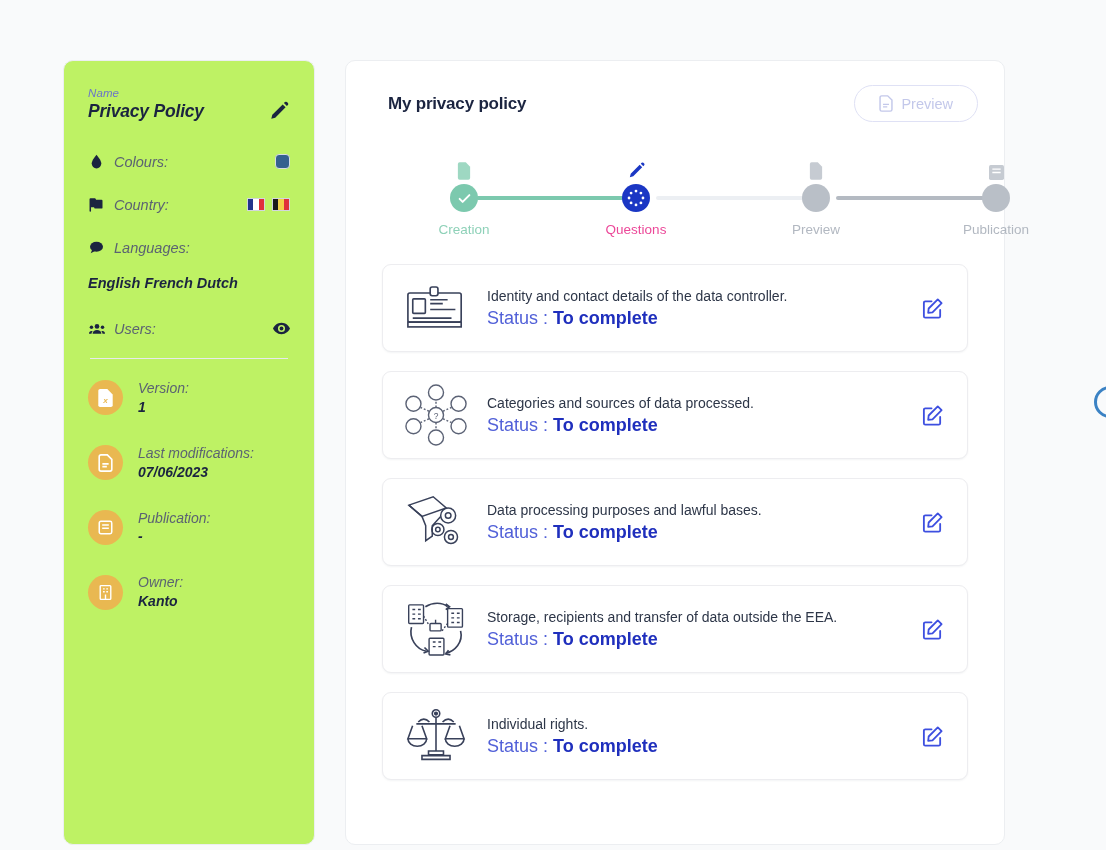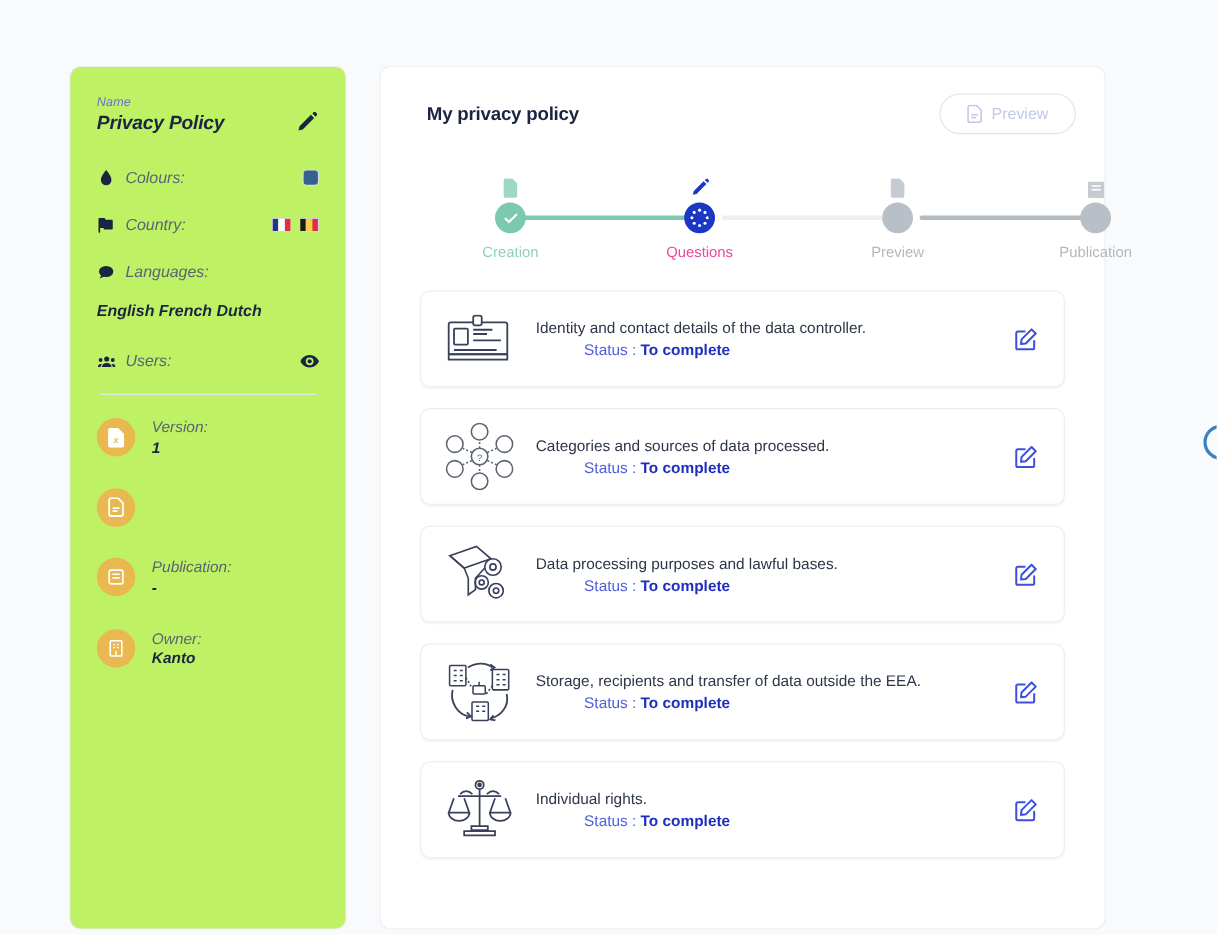--- a/index.html
+++ b/index.html
@@ -133,21 +133,21 @@
     border-radius: 9px;
     box-shadow: 0 1px 2px rgba(25,30,60,.05);
     height: 88px;
     display: flex; align-items: center;
     padding: 0 22px 0 14px;
     cursor: pointer;
   }
   .q-ico { width: 78px; flex: none; display: flex; align-items: center; justify-content: center; }
   .q-body { flex: 1; padding-left: 12px; }
   .q-title { font-size: 14px; color: #2d3648; margin-bottom: 4px; }
-  .q-status { font-size: 14px; color: #5160d8; margin-left: 44px; }
+  .q-status { font-size: 18px; color: #5160d8; }
   .q-status b { color: #1f2fbd; font-weight: bold; }
   .q-edit { width: 26px; flex: none; display: flex; align-items: center; justify-content: center; cursor: pointer; }
 
   
   .edge-circle {
     position: absolute; left: 1094px; top: 386px;
     width: 32px; height: 32px; border-radius: 50%;
     border: 3px solid #3b82c4; background: transparent;
   }
 </style>
@@ -255,20 +255,24 @@
         </span>
       </div>
 
 
       <div class="info-row">
         <span class="badge-circle">
           <svg viewBox="0 0 16 20" width="15" height="18" fill="none" stroke="#ffffff" stroke-width="1.8">
               <path d="M10 1H3a2 2 0 00-2 2v14a2 2 0 002 2h10a2 2 0 002-2V6l-5-5z"></path>
               <path d="M4.5 11h7M4.5 14h5"></path>
             </svg>
+        </span>
+        <span class="info-text">
+          <span class="info-key">Last modifications:</span>
+          <span class="info-val">07/06/2023</span>
         </span>
       </div>
 
       <div class="info-row">
         <span class="badge-circle">
           <svg viewBox="0 0 18 18" width="15" height="15" fill="none" stroke="#ffffff" stroke-width="1.8">
               <rect x="1.5" y="1.5" width="15" height="15" rx="2"></rect>
               <path d="M5 6h8M5 10h8"></path>
             </svg>
         </span>

